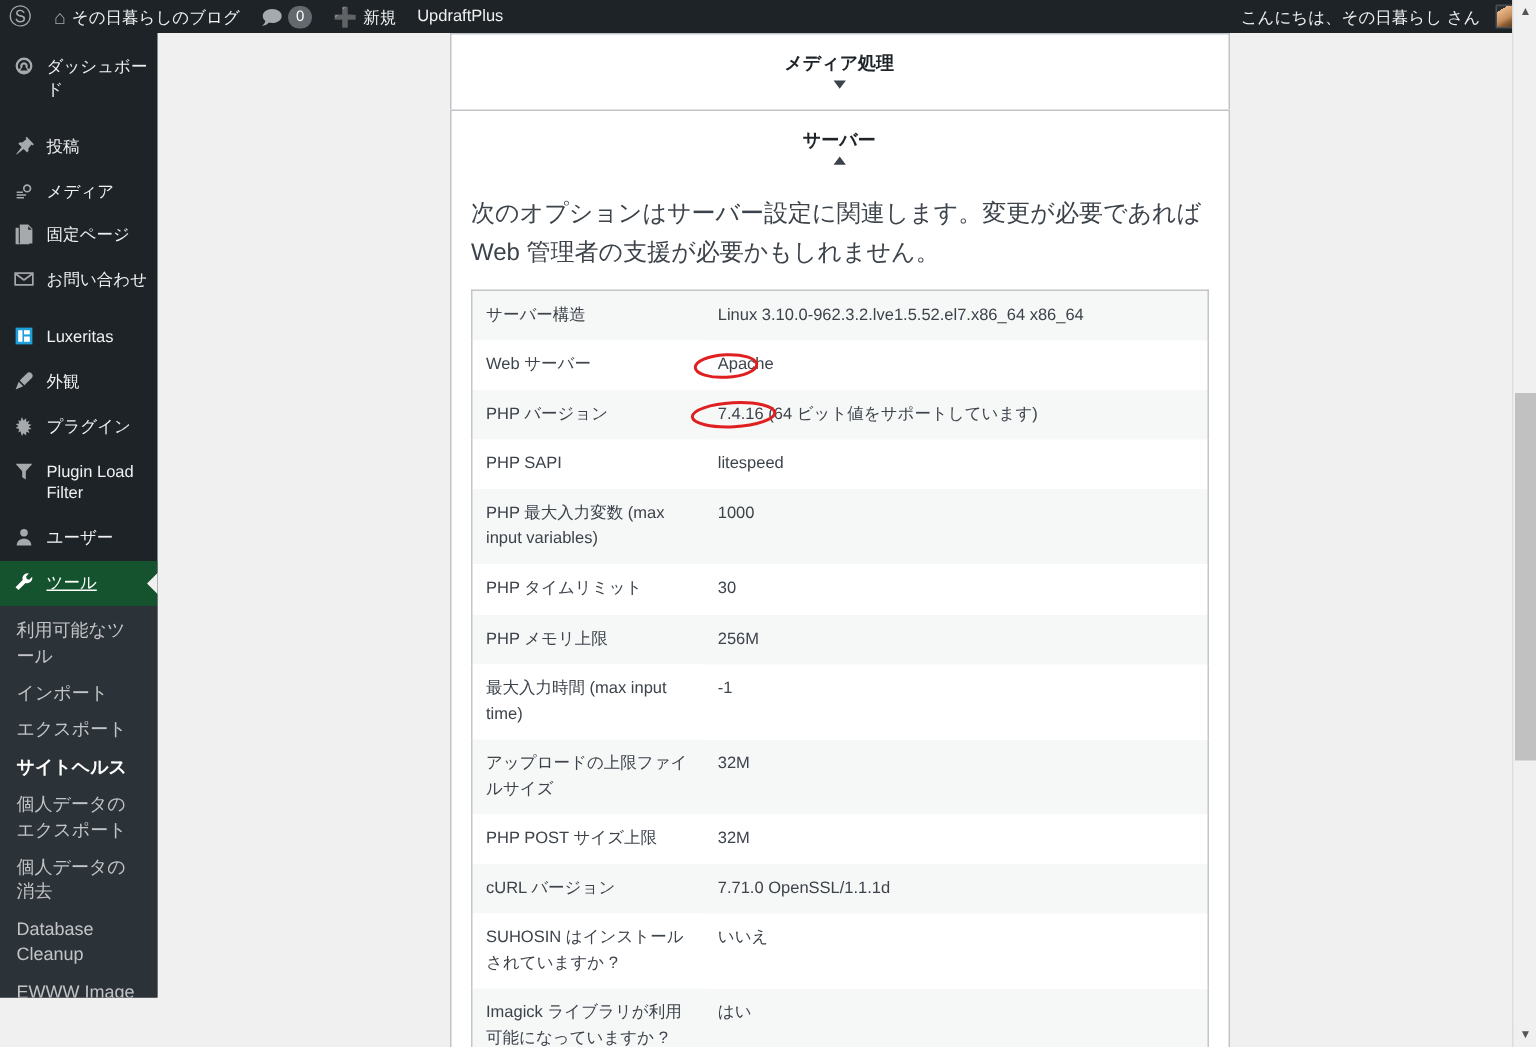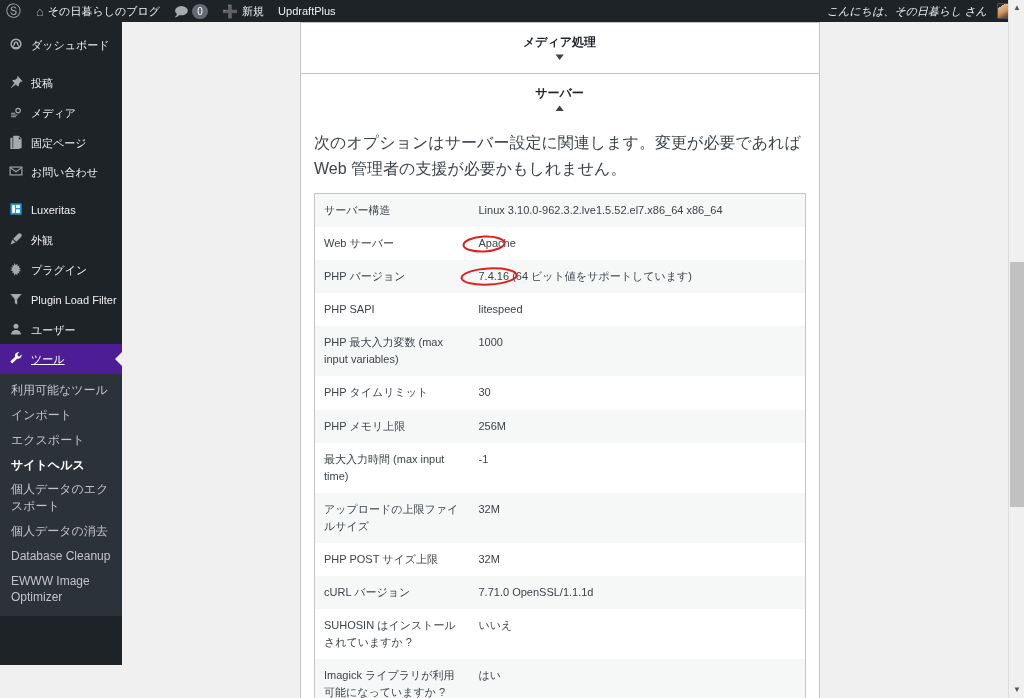--- a/index.html
+++ b/index.html
@@ -16,50 +16,50 @@
 
   
   #adminbar {
     position: absolute; top: 0; left: 0; width: 1024px; height: 22px;
     background: #1d2327; color: #f0f0f1;
     display: flex; align-items: center; font-size: 11px;
     z-index: 50;
   }
   .ab-item { display: flex; align-items: center; height: 22px; padding: 0 7px; gap: 4px; color: #f0f0f1; white-space: nowrap; }
   .ab-left { display: flex; align-items: center; }
-  .ab-right { margin-left: auto; display: flex; align-items: flex-start; padding-right: 4px; font-style: italic; }
+  .ab-right { margin-left: auto; display: flex; align-items: flex-start; padding-right: 4px; }
   .ab-glyph { font-size: 13px; line-height: 1; color: #a7aaad; display: inline-block; }
   .ab-wp { font-size: 15px; color: #a7aaad; padding: 0 8px 0 6px; }
   .ab-count {
     background: #d63638; color: #fff; border-radius: 9px;
     padding: 0 5px; font-size: 10px; line-height: 15px; min-width: 15px; text-align: center;
   }
   .ab-count.zero { background: #646970; }
   .avatar {
     width: 16px; height: 16px; margin-left: 6px; border-radius: 1px;
     background: linear-gradient(150deg,#2b2f33 0%,#2b2f33 18%,#e8b98a 18%,#c98f5e 52%,#8a5c34 70%,#40331f 100%);
     border: 1px solid #4a4f54; flex: none;
   }
 
   
   #sidebar {
-    position: absolute; top: 22px; left: 0; width: 122px; height: 643px;
+    position: absolute; top: 22px; left: 0; width: 105px; height: 643px;
     background: #1d2327; color: #f0f0f1; font-size: 11px; overflow: hidden;
     z-index: 40;
   }
   .menu-item {
     position: relative; display: flex; align-items: flex-start;
     padding: 7px 0 7px 9px; color: #f0f0f1; gap: 7px; line-height: 1.35;
   }
   .menu-item .mi-icon {
     width: 15px; flex: none; text-align: center; color: #a7aaad;
     font-size: 12px; line-height: 15px;
   }
   .menu-item .mi-label { padding-top: 1px; }
-  .menu-item.current { background: #4c1d95; color: #fff; text-decoration: underline; }
+  .menu-item.current { background: #14532d; color: #fff; text-decoration: underline; }
   .menu-item.current .mi-icon { color: #fff; }
   .menu-item.current::after {
     content: ""; position: absolute; right: -1px; top: 50%; margin-top: -8px;
     border: 8px solid transparent; border-right-color: #f0f0f1;
   }
   .menu-sep { height: 8px; }
   .submenu { background: #2c3338; padding: 4px 0 6px 0; }
   .submenu .sub-item {
     display: block; padding: 4px 10px 4px 11px; color: #c3c4c7;
     font-size: 12px; line-height: 1.4;

